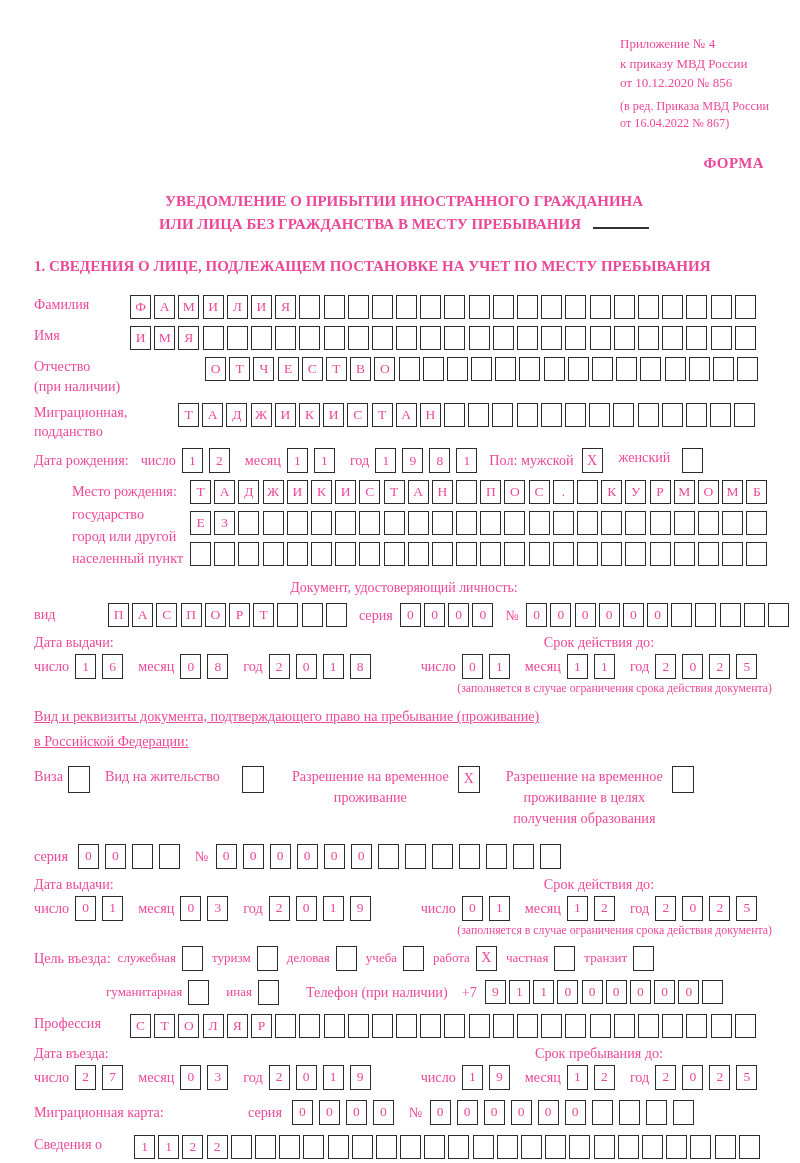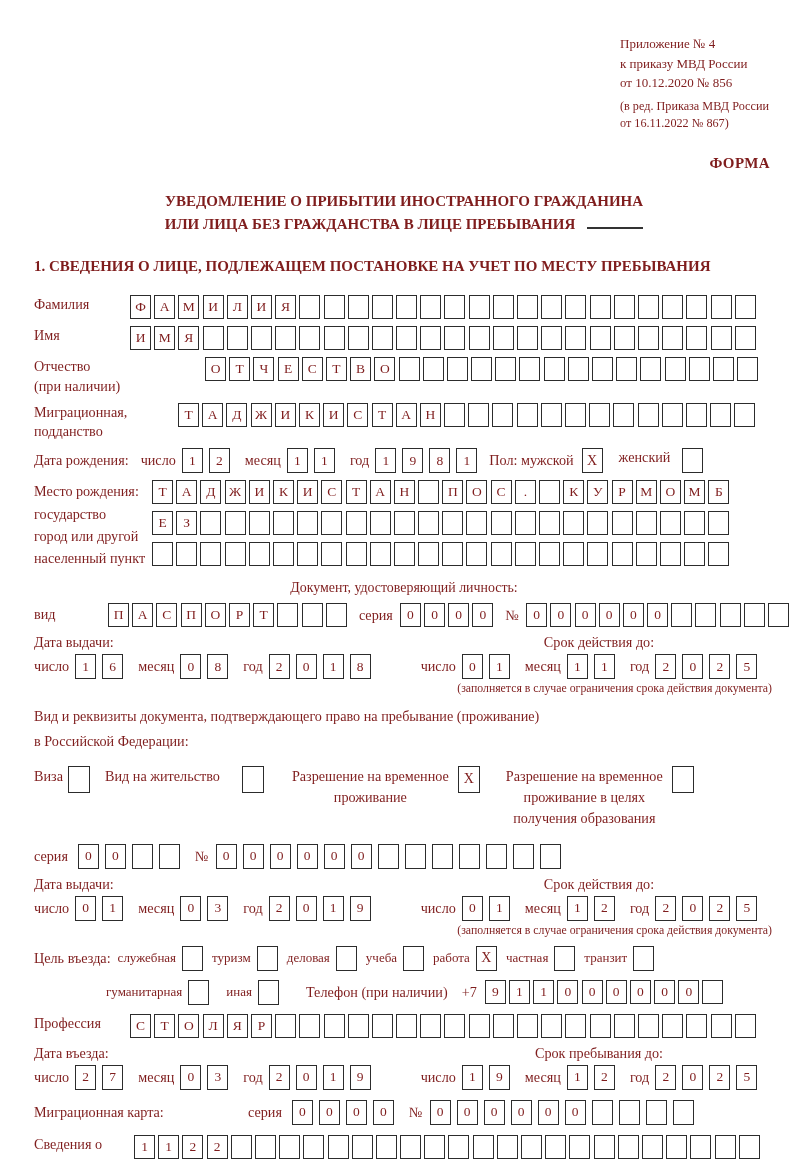--- a/index.html
+++ b/index.html
@@ -1,25 +1,25 @@
 <!DOCTYPE html>
 <html lang="ru"><head>
 <meta charset="utf-8">
 <style>
   html,body{margin:0;padding:0;background:#e8e8e8;}
   .page{
     width:800px;height:1163px;box-sizing:border-box;margin:0 auto;
-    background:#ffffff;color:#7f1d1d;
+    background:#ffffff;color:#ec4899;
     font-family:"Liberation Serif","DejaVu Serif",serif;
     padding:34px 26px 30px 34px;overflow:hidden;position:relative;
   }
   
   .refblock{margin-left:586px;font-size:13px;line-height:1.5;}
   .refblock .amend{font-size:12.2px;margin-top:5px;line-height:1.45;}
-  .forma{ text-align:right;font-weight:bold;font-size:15px;margin:22px 4px 0 0;letter-spacing:.4px;}
+  .forma{ text-align:right;font-weight:bold;font-size:15px;margin:22px 10px 0 0;letter-spacing:.4px;}
   .title{text-align:center;font-weight:bold;font-size:15px;line-height:1.55;margin-top:18px;}
   .t-underline{display:inline-block;width:56px;border-bottom:2.2px solid #333;margin-left:12px;}
   .sec{font-weight:bold;font-size:15px;margin:22px 0 20px 0;}
   
   .row{display:flex;align-items:flex-start;margin-bottom:7px;}
   .lbl{font-size:14.2px;line-height:1.35;flex:none;}
   .w95{width:96px;} .w170{width:171px;} .w144{width:144px;} .w118{width:118px;} .w99{width:100px;}
   .boxes{display:flex;flex:none;}
   .box{
     box-sizing:border-box;width:21px;height:24px;border:1.6px solid #2c2c2c;margin-right:3.2px;
@@ -37,21 +37,21 @@
   .grp{display:flex;align-items:center;flex:none;}
   .grp .gl{font-size:14.2px;margin-right:6px;}
   .grp .boxes{margin-right:9px;}
   .grp .boxes:last-child{margin-right:0;}
   .datehead{display:flex;font-size:14.2px;margin:4px 0 3px 0;}
   .datehead .dh-l{width:400px;text-align:left;}
   .datehead .dh-r{width:330px;text-align:center;}
   .daterow{display:flex;align-items:center;margin-bottom:2px;}
   .daterow .grp2{margin-left:44px;}
   .note{font-size:11.8px;text-align:right;margin:2px 2px 8px 0;}
-  .intro{font-size:14.2px;line-height:1.75;margin-bottom:12px;}
+  .intro{font-size:14.2px;line-height:1.75;margin-bottom:12px;text-decoration:underline;}
   
   .permits{display:flex;align-items:flex-start;margin:4px 0 14px 0;}
   .perm{display:flex;align-items:flex-start;margin-right:12px;}
   .perm:last-child{margin-right:0;}
   .plbl{font-size:14.2px;line-height:1.5;text-align:center;}
   .perm .cb{margin-left:9px;}
   
   .popt{display:flex;align-items:center;margin-right:9px;}
   .popt .olbl{font-size:13px;margin-right:6px;}
   .purprow{display:flex;align-items:center;margin-bottom:9px;flex-wrap:nowrap;}
@@ -65,30 +65,30 @@
 <body>
 
 <div class="page">
 
   <div class="refblock">
     <div>Приложение № 4</div>
     <div>к приказу МВД России</div>
     <div>от 10.12.2020 № 856</div>
     <div class="amend">
       <div>(в ред. Приказа МВД России</div>
-      <div>от 16.11.2022 № 867)</div>
+      <div>от 16.04.2022 № 867)</div>
     </div>
   </div>
 
   <div class="forma">ФОРМА</div>
 
   <div class="title">
     <div>УВЕДОМЛЕНИЕ О ПРИБЫТИИ ИНОСТРАННОГО ГРАЖДАНИНА</div>
     <div>
-      <span>ИЛИ ЛИЦА БЕЗ ГРАЖДАНСТВА В ЛИЦЕ ПРЕБЫВАНИЯ</span><span class="t-underline"></span>
+      <span>ИЛИ ЛИЦА БЕЗ ГРАЖДАНСТВА В МЕСТУ ПРЕБЫВАНИЯ</span><span class="t-underline"></span>
     </div>
   </div>
 
   <div class="sec">1. СВЕДЕНИЯ О ЛИЦЕ, ПОДЛЕЖАЩЕМ ПОСТАНОВКЕ НА УЧЕТ ПО МЕСТУ ПРЕБЫВАНИЯ</div>
 
   <div class="row">
     <span class="lbl w95">Фамилия</span>
     <span class="boxes">
         <span class="box">Ф</span>
         <span class="box">А</span>
@@ -237,21 +237,21 @@
           <span class="box">1</span>
         </span>
     </span>
     <span class="lbl" style="margin:0 8px 0 6px;">Пол: мужской</span>
     <span class="cb cbs">X</span>
     <span class="lbl" style="margin:0 12px 5px 16px;">женский</span>
     <span class="cb cbs"></span>
   </div>
 
   <div class="row mt4">
-    <span class="lbl w118" style="line-height:1.58;">
+    <span class="lbl w118" style="line-height:1.58;margin-left:38px;">
       <span style="display:block">Место рождения:</span>
       <span style="display:block">государство</span>
       <span style="display:block">город или другой</span>
       <span style="display:block">населенный пункт</span>
     </span>
     <span class="stack">
       <span class="boxes">
           <span class="box">Т</span>
           <span class="box">А</span>
           <span class="box">Д</span>

